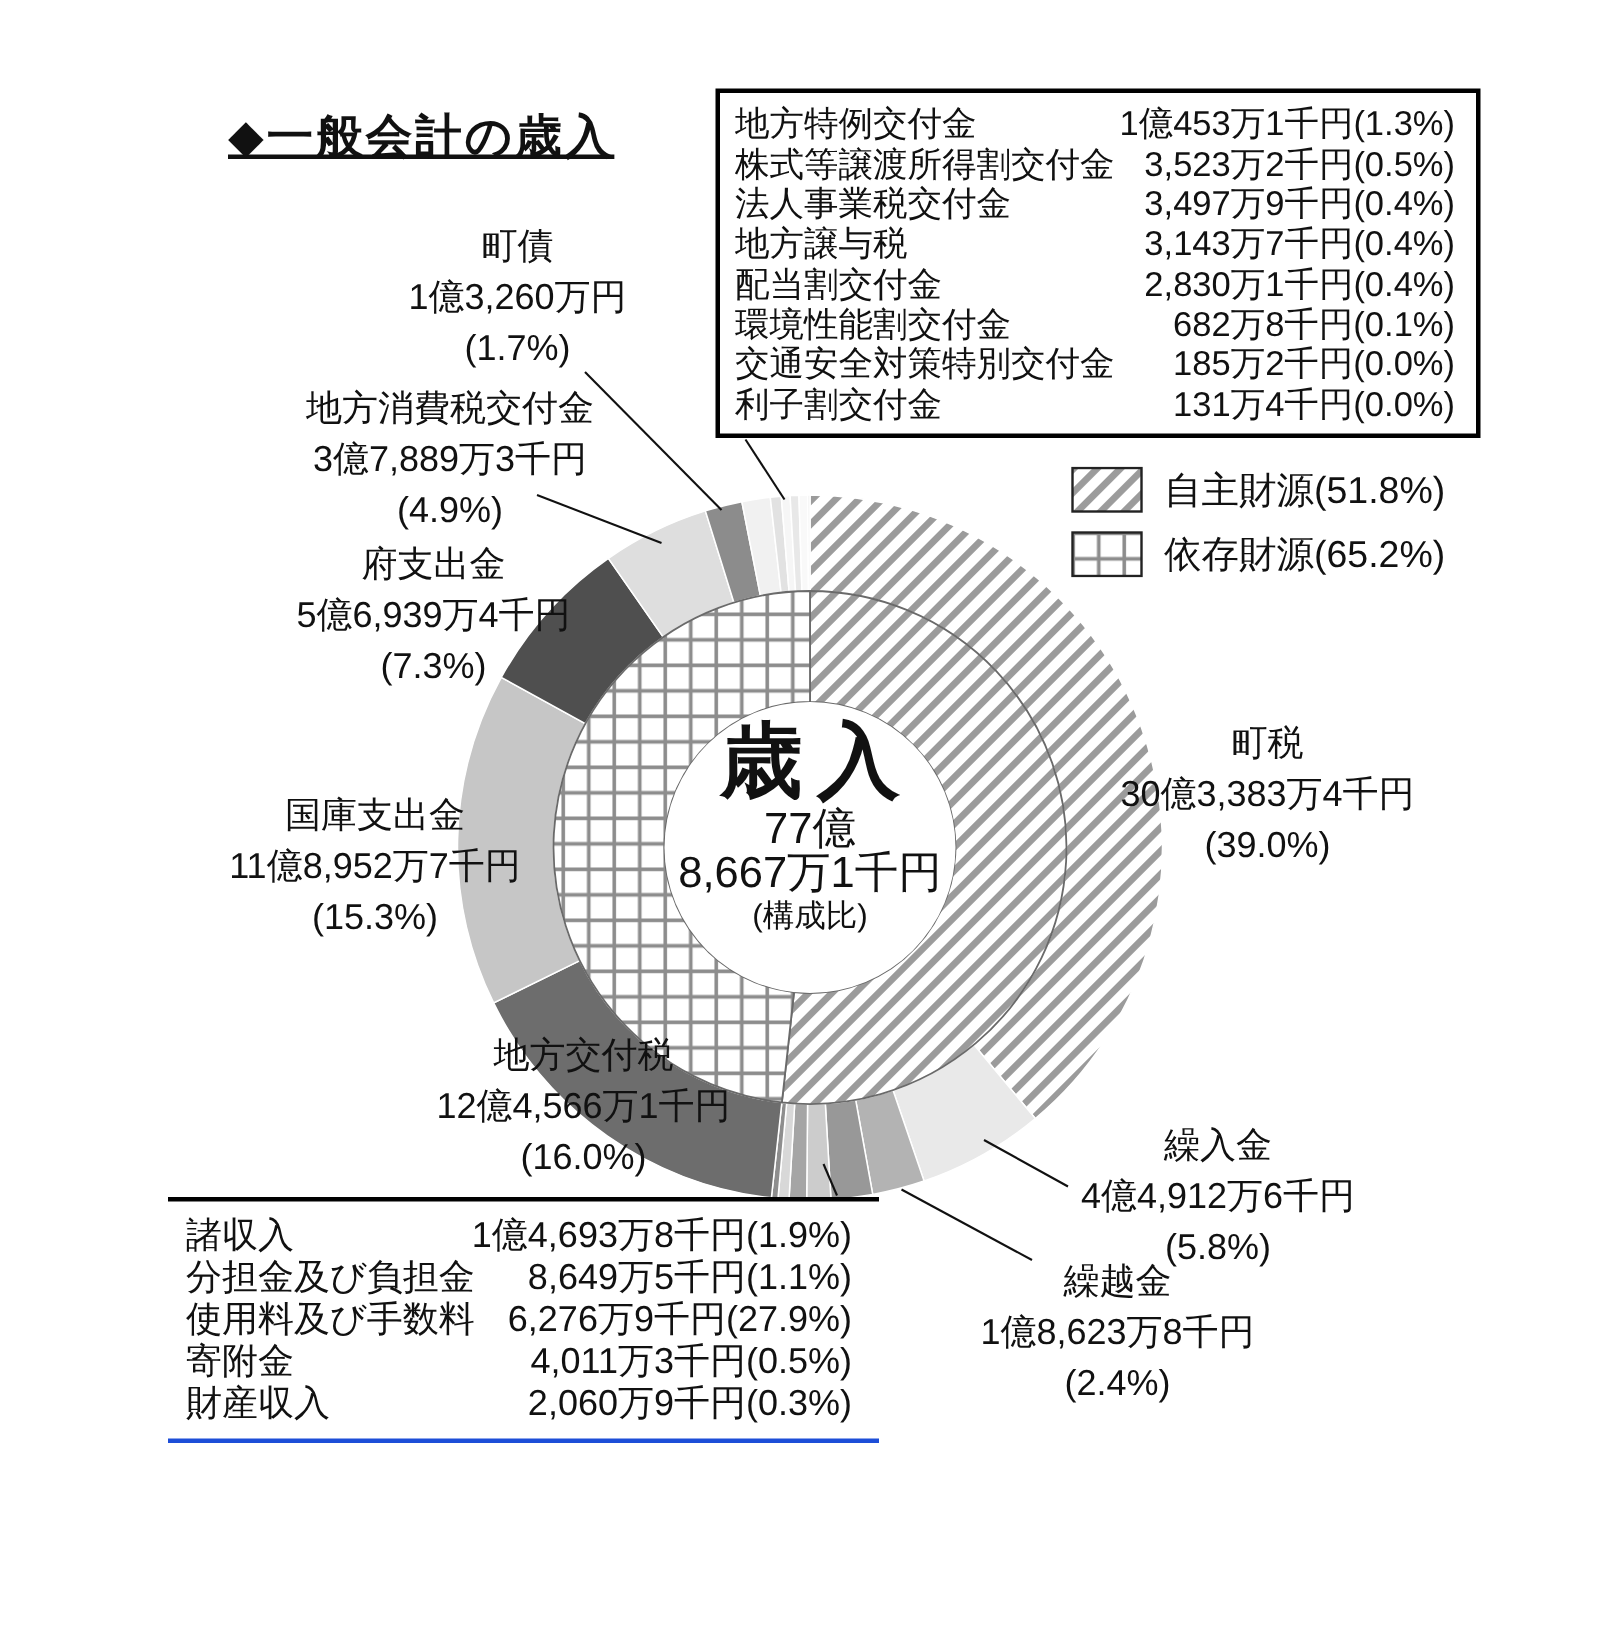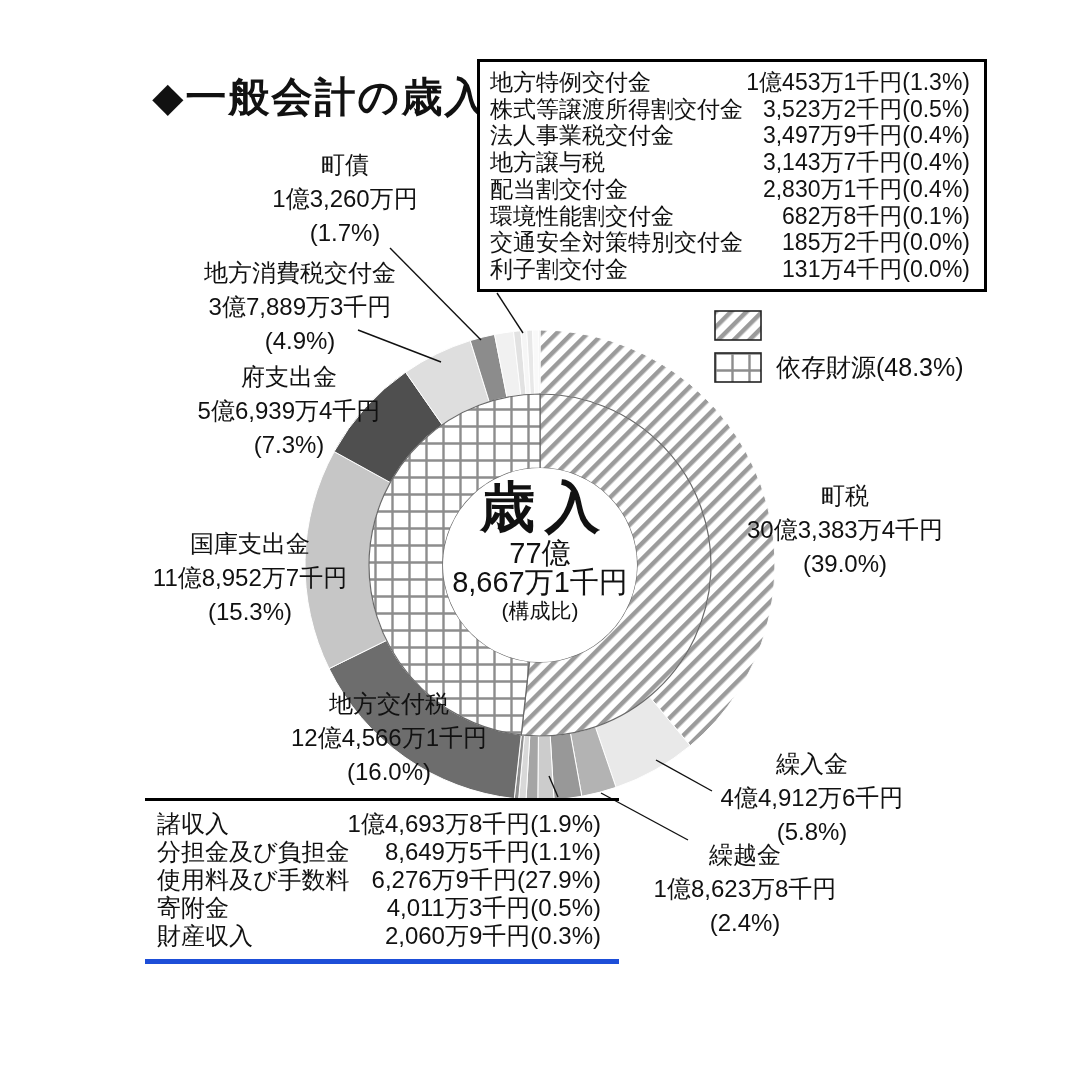--- a/index.html
+++ b/index.html
@@ -1,20 +1,20 @@
 <!DOCTYPE html>
 <html><head>
 <meta charset="utf-8">
 <style>
   * { margin:0; padding:0; box-sizing:border-box; }
   html,body { background:#ffffff; }
   body { font-family:"Liberation Sans","DejaVu Sans",sans-serif; color:#111; }
   .canvas { position:relative; width:1082px; height:1088px; background:#fff; overflow:hidden; }
 
-  .page-title { position:absolute; left:152px; top:70px; font-size:41px; font-weight:bold; letter-spacing:2px; }
+  .page-title { position:absolute; left:152px; top:70px; font-size:31px; font-weight:bold; letter-spacing:2px;text-decoration:underline; }
 
   #chart-svg { position:absolute; left:0; top:0; }
 
   
   .top-box { position:absolute; left:477px; top:59px; width:510px; height:233px;
              border:3px solid #000; padding:6px 14px 6px 10px;
              display:flex; flex-direction:column; justify-content:space-evenly; background:#fff; }
   .trow { display:flex; justify-content:space-between; font-size:23px; line-height:26px; white-space:nowrap; }
   .trow .tval { text-align:right; }
 
@@ -38,22 +38,22 @@
   .c0 { left:345px; top:148px; }
   .c1 { left:300px; top:256px; }
   .c2 { left:289px; top:360px; }
   .c3 { left:250px; top:527px; }
   .c4 { left:365px; top:687px;margin-left:24px; }
   .c5 { left:845px; top:479px; }
   .c6 { left:812px; top:747px; }
   .c7 { left:745px; top:838px; }
 
   
-  .bottom-box { position:absolute; left:145px; top:798px; width:474px;
-                border-top:3px solid #000; border-bottom:5px solid #1d4ed8;
+  .bottom-box { position:absolute; left:112px; top:798px; width:474px;
+                border-top:3px solid #000; border-bottom:3px solid #1d4ed8;
                 padding:9px 18px 9px 12px; background:transparent; }
   .brow { display:flex; justify-content:space-between; font-size:24px; line-height:28px; white-space:nowrap; }
 
   .footnote { position:absolute; left:148px; top:997px; font-size:24px; letter-spacing:0.5px; }
 </style>
 </head>
 <body>
 
 <div class="canvas">
 
@@ -145,38 +145,39 @@
                 <rect width="4.5" height="11" fill="#9b9b9b"></rect>
               </pattern>
               <pattern id="s0grid" width="17" height="17" patternUnits="userSpaceOnUse">
                 <rect width="17" height="17" fill="#ffffff"></rect>
                 <path d="M0 1.5H17M1.5 0V17" stroke="#8d8d8d" stroke-width="2.4" fill="none"></path>
               </pattern>
             </defs>
             <rect x="1" y="1" width="46" height="29" fill="url(#s0hatch)" stroke="#222222" stroke-width="1.6"></rect>
           </svg>
         </span>
+      <span>自主財源(51.8%)</span>
     </div>
     <div class="legend-row">
       <span class="swatch">
           <svg width="48" height="31">
             <defs>
               <pattern id="s1hatch" width="11" height="11" patternUnits="userSpaceOnUse" patternTransform="rotate(45)">
                 <rect width="11" height="11" fill="#ffffff"></rect>
                 <rect width="4.5" height="11" fill="#9b9b9b"></rect>
               </pattern>
               <pattern id="s1grid" width="17" height="17" patternUnits="userSpaceOnUse">
                 <rect width="17" height="17" fill="#ffffff"></rect>
                 <path d="M0 1.5H17M1.5 0V17" stroke="#8d8d8d" stroke-width="2.4" fill="none"></path>
               </pattern>
             </defs>
             <rect x="1" y="1" width="46" height="29" fill="url(#s1grid)" stroke="#222222" stroke-width="1.6"></rect>
           </svg>
         </span>
-      <span>依存財源(48.3%)</span>
+      <span>依存財源(65.2%)</span>
     </div>
   </div>
 
   <div class="center-label">
     <div class="big">歳入</div>
     <div class="mid">77億</div>
     <div class="mid">8,667万1千円</div>
     <div class="small">(構成比)</div>
   </div>
 

